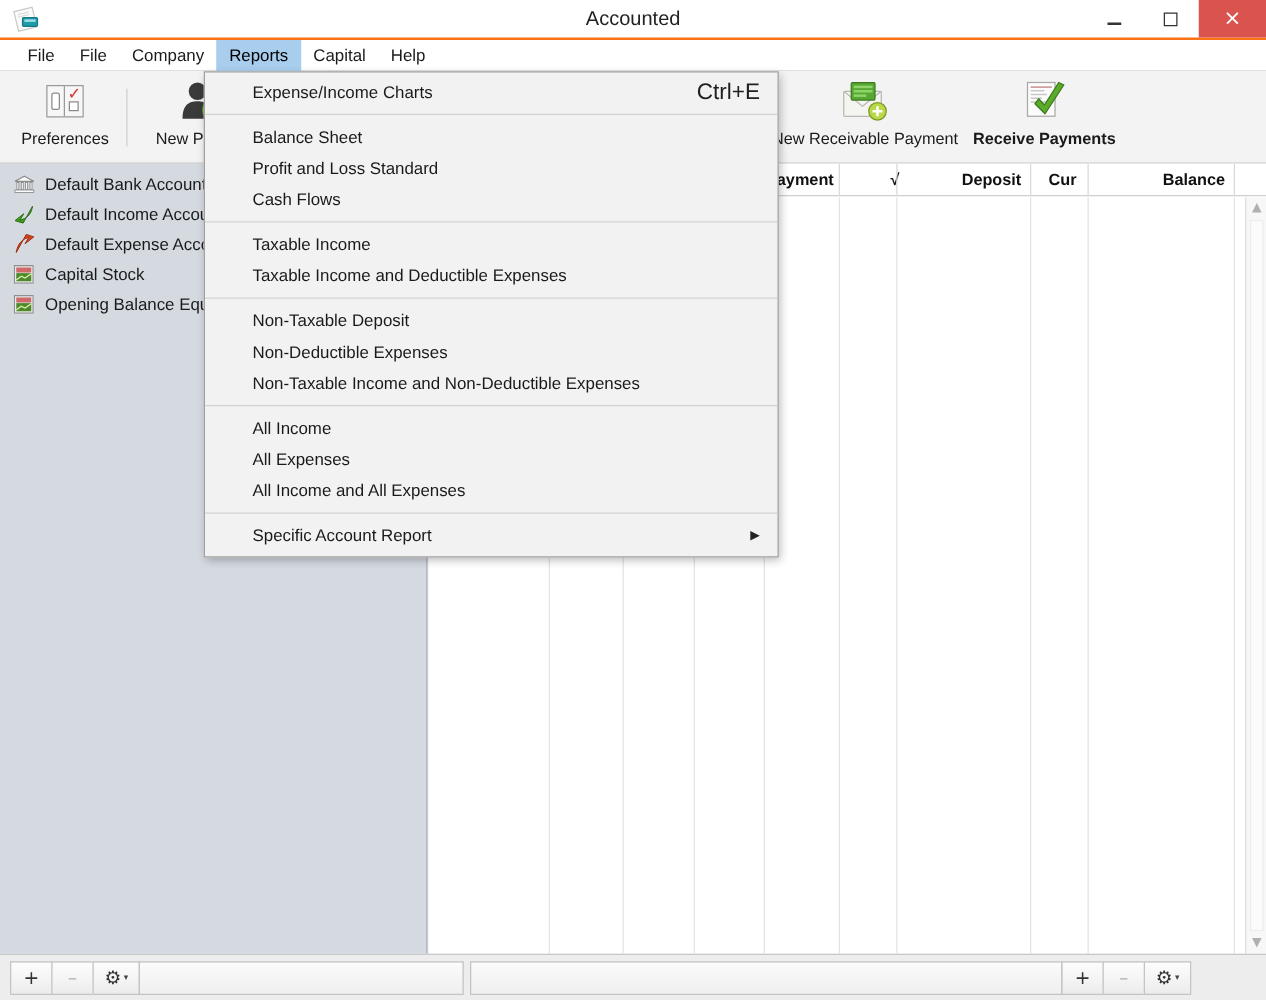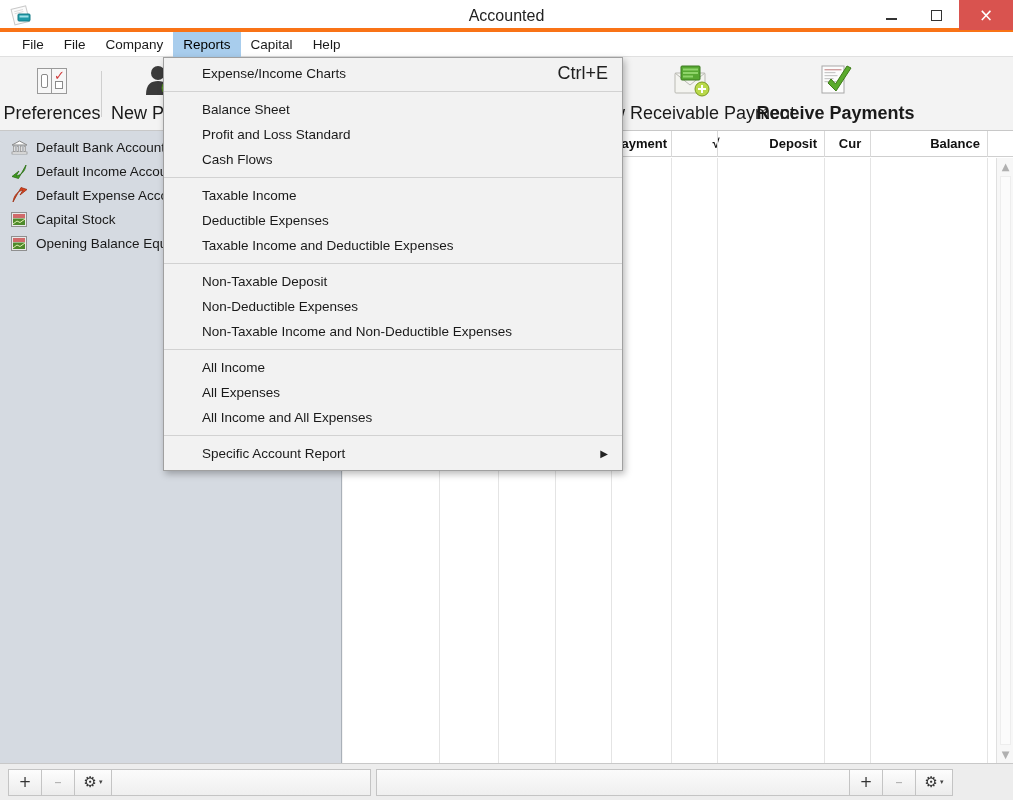--- a/index.html
+++ b/index.html
@@ -13,21 +13,21 @@
     position: relative;
     width: 1013px; height: 800px;
     background: #f3f3f3;
   }
 
   
   .titlebar {
     position: absolute; top:0; left:0;
     width: 1013px; height: 32px;
     background: #ffffff;
-    border-bottom: 4px solid #f97316;
+    border-bottom: 2px solid #f97316;
   }
   .app-icon {
     position: absolute; left: 10px; top: 5px;
     width: 24px; height: 22px;
   }
   .win-title {
     position: absolute; left:0; top:0;
     width: 1013px; height: 32px;
     line-height: 32px;
     text-align: center;
@@ -79,21 +79,21 @@
     width:1013px; height:74px;
     background:#f3f3f3;
     border-bottom:1px solid #c8c8c8;
   }
   .tbitem {
     position:absolute; top:4px;
     width: 100px; height: 66px;
     display:flex; flex-direction:column; align-items:center; justify-content:flex-start;
   }
   .tbicon { height:40px; display:flex; align-items:center; justify-content:center; }
-  .tblabel { font-size:18px; color:#1a1a1a; white-space:nowrap; margin-top:2px;}
+  .tblabel { font-size:13px; color:#1a1a1a; white-space:nowrap; margin-top:2px;}
   .tbsep { position:absolute; top:14px; width:1px; height:46px; background:#cfcfcf; }
 
   
   .pref-ico { width:30px; height:26px; border:1.5px solid #9a9a9a; background:#f7f7f7; display:flex;}
   .pref-left { width:50%; border-right:1.5px solid #9a9a9a; display:flex; align-items:center; justify-content:center;}
   .pref-left i { display:block; width:7px; height:14px; border:1.3px solid #8a8a8a; border-radius:2px; background:#fff;}
   .pref-right { width:50%; position:relative;}
   .pref-right .chk { position:absolute; left:2px; top:1px; color:#d23c3c; font-size:13px; line-height:11px; font-family:"DejaVu Sans",sans-serif;}
   .pref-right .box { position:absolute; left:3px; top:12px; width:8px; height:8px; border:1.2px solid #8a8a8a; background:#fff;}
 
@@ -450,23 +450,20 @@
     <div class="ditem">
       <span>Cash Flows</span>
     </div>
 
     <div class="dsep-full"></div>
 
     <div class="ditem">
       <span>Taxable Income</span>
     </div>
     <div class="ditem">
-      <span>Deductible Expenses</span>
-    </div>
-    <div class="ditem">
       <span>Taxable Income and Deductible Expenses</span>
     </div>
 
     <div class="dsep-full"></div>
 
     <div class="ditem">
       <span>Non-Taxable Deposit</span>
     </div>
     <div class="ditem">
       <span>Non-Deductible Expenses</span>

